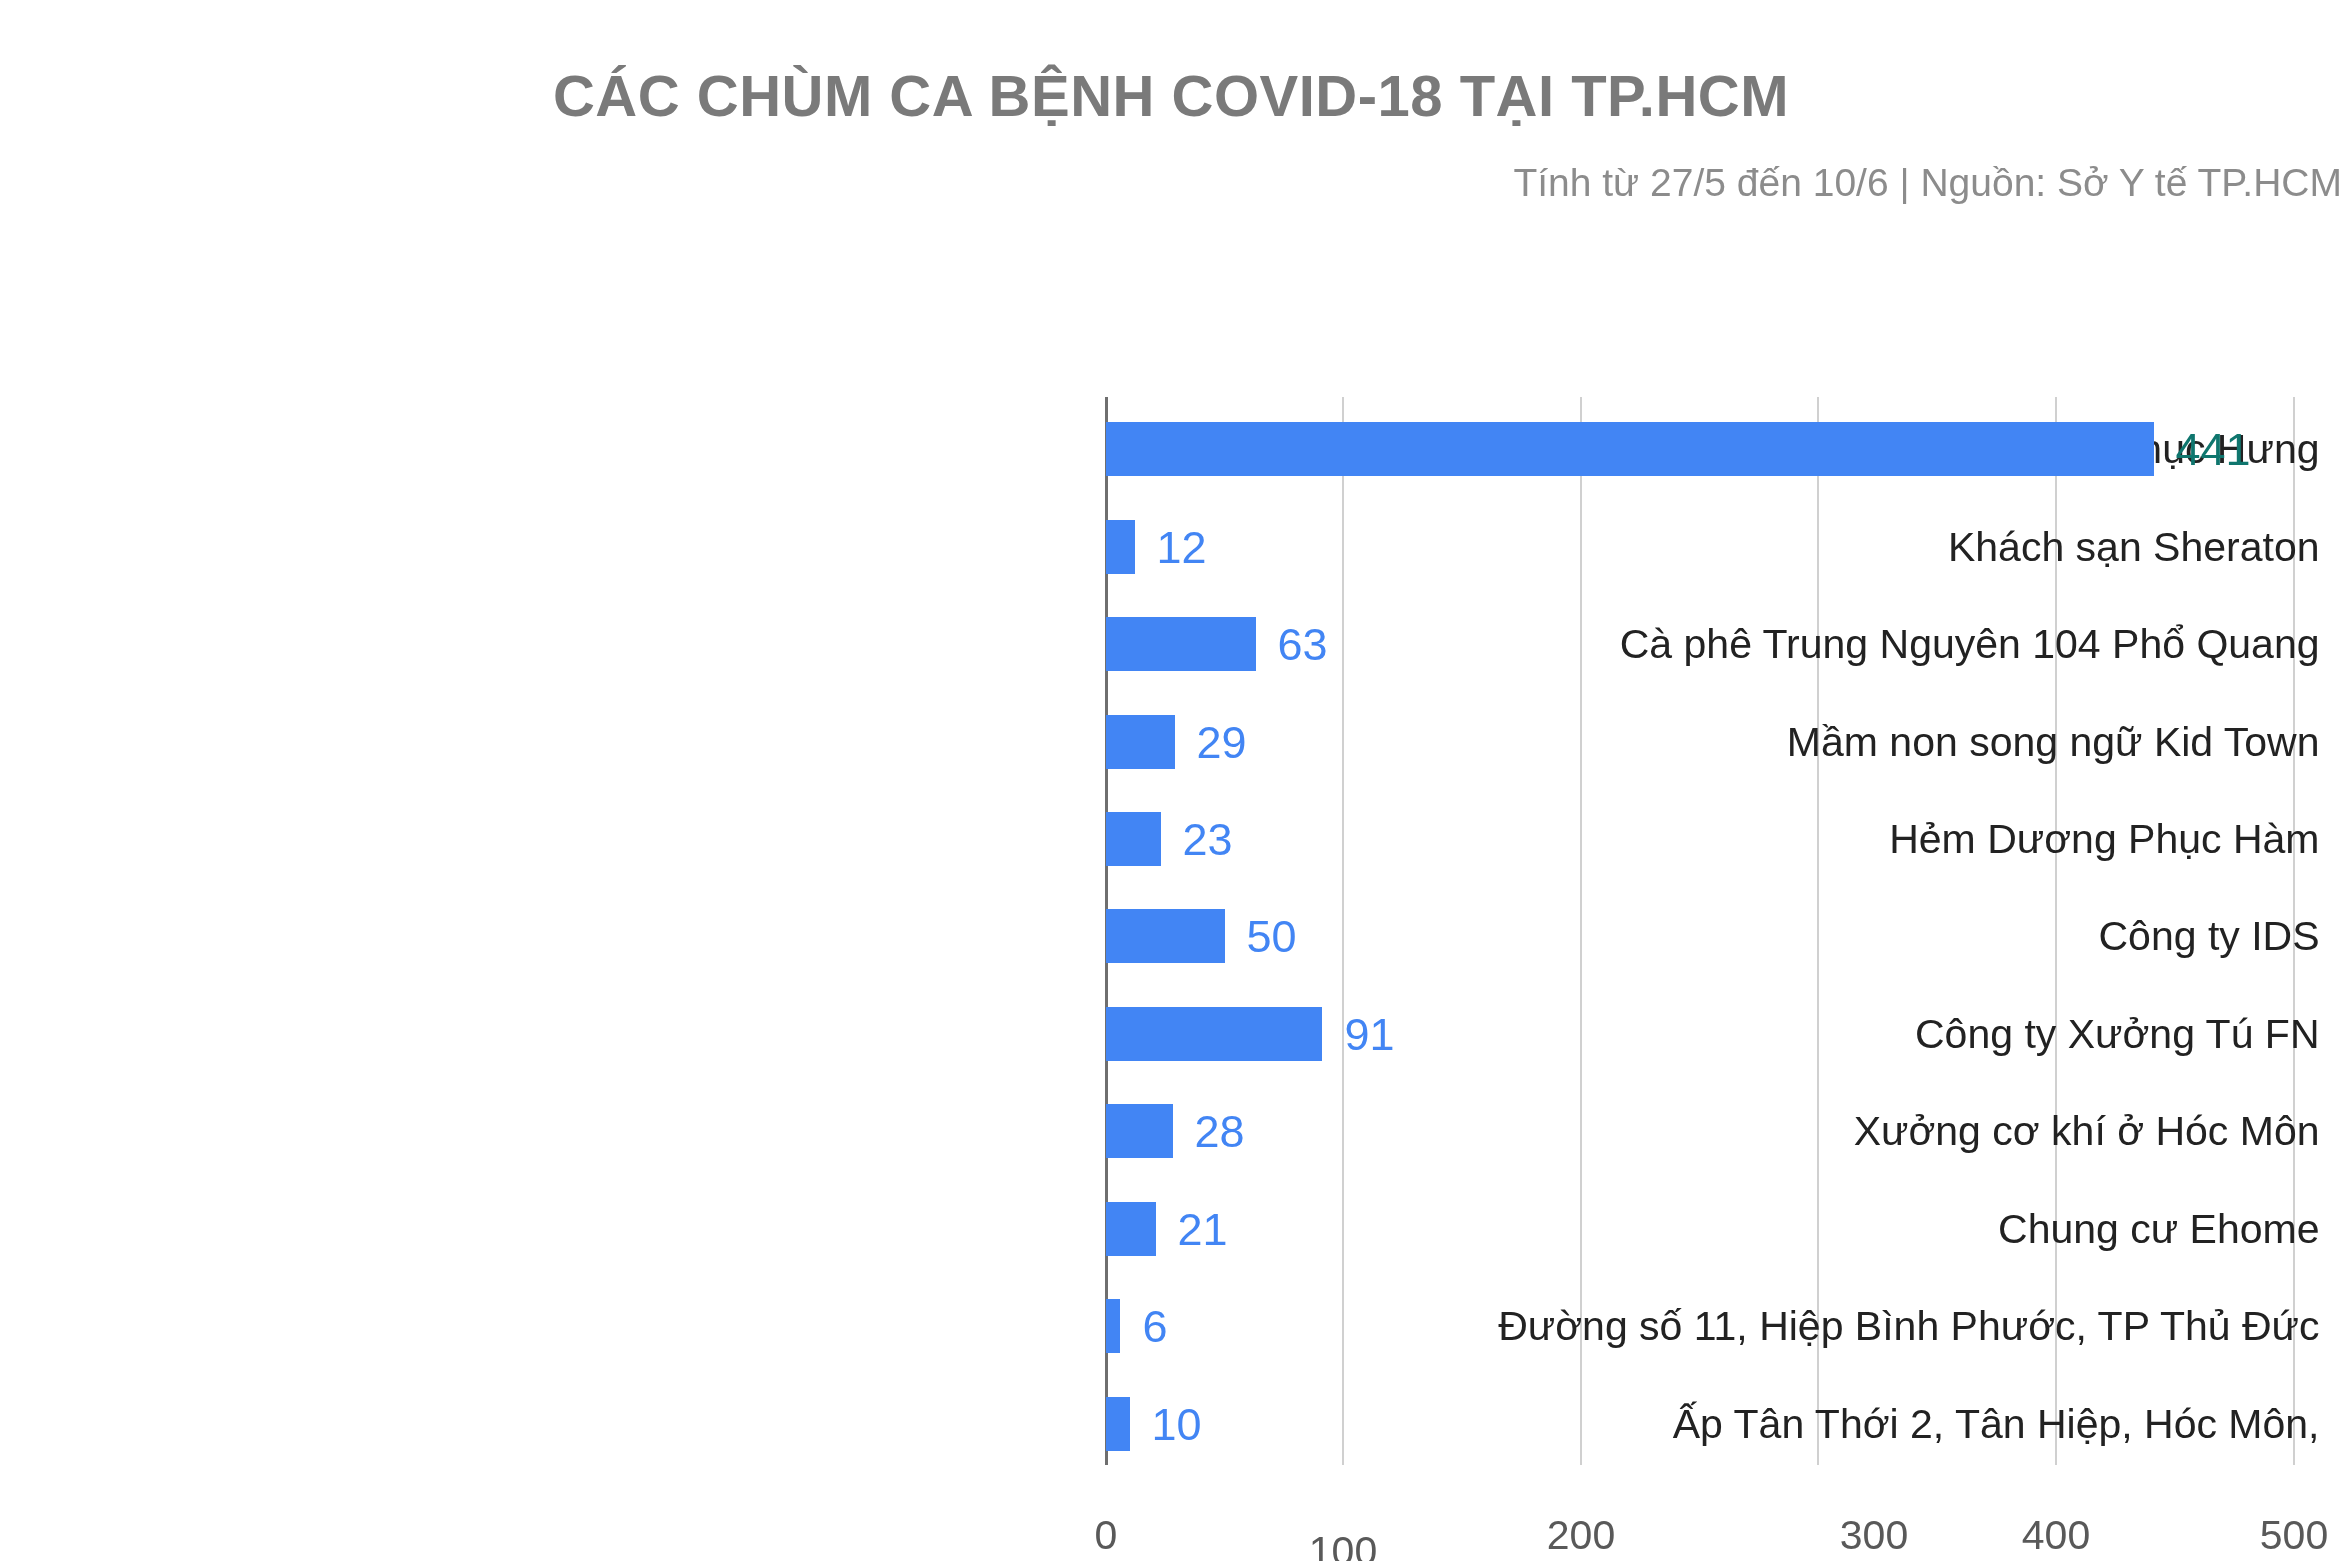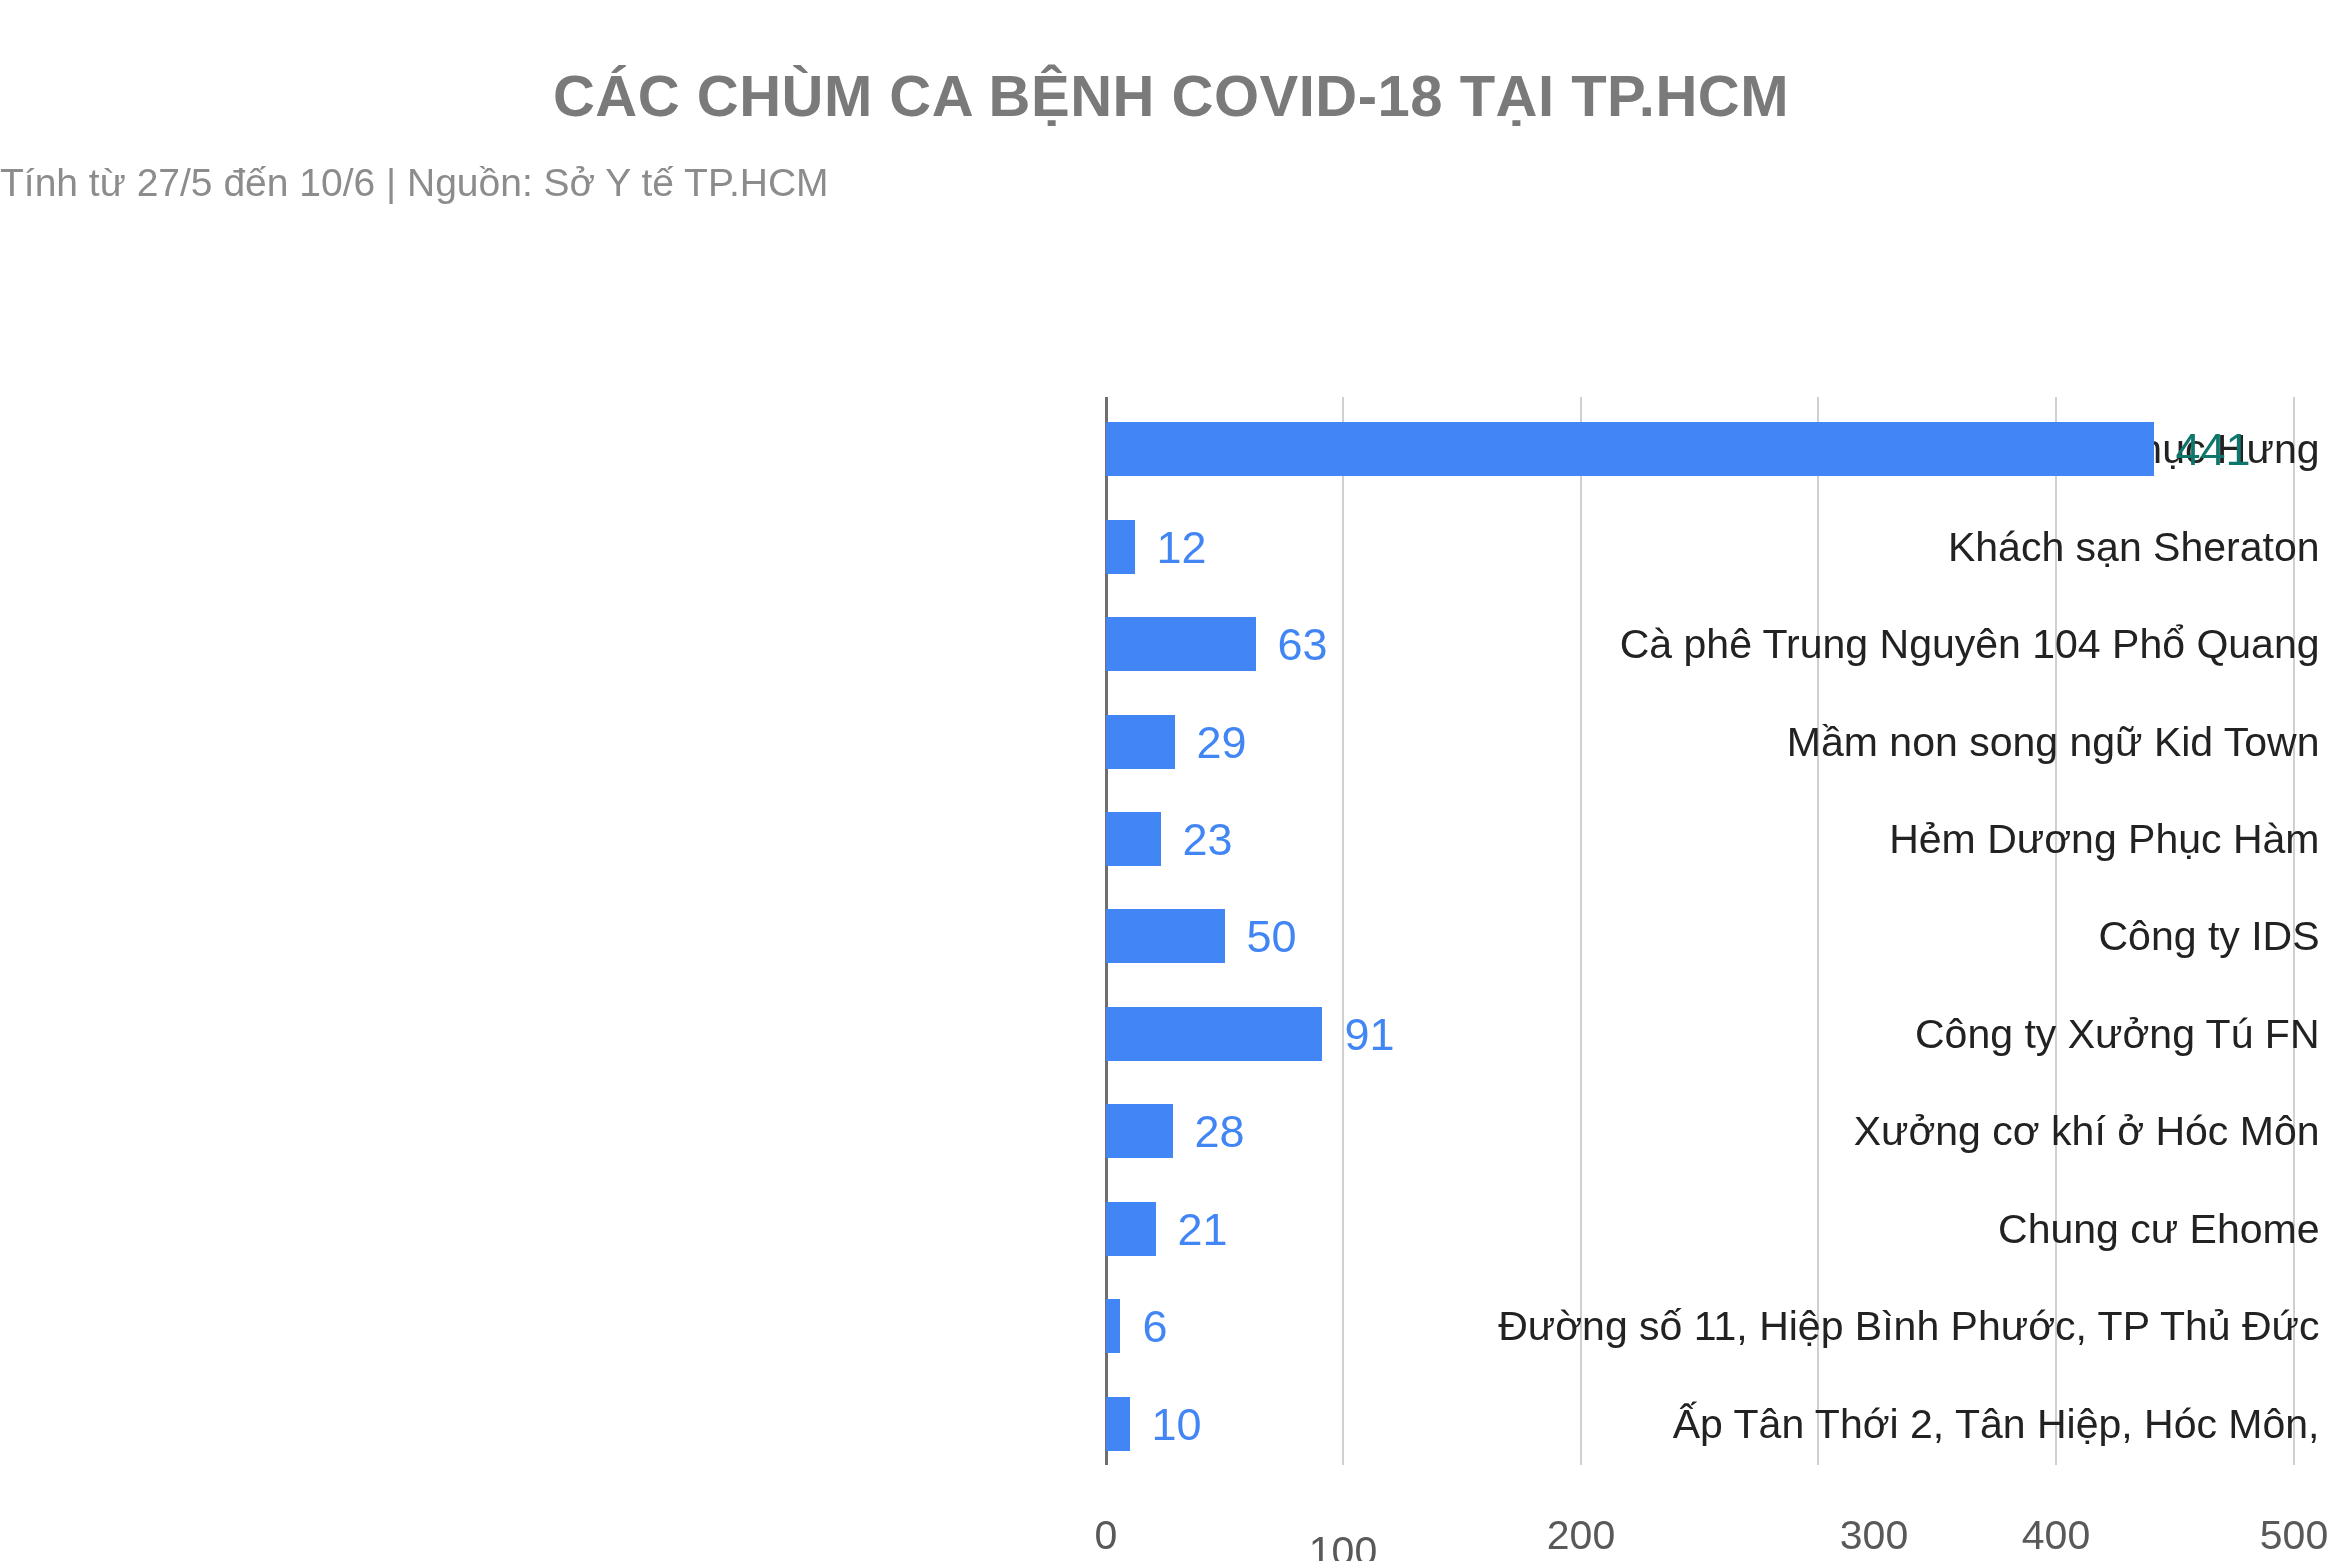--- a/index.html
+++ b/index.html
@@ -22,21 +22,21 @@
   .title {
     text-align: center;
     font-size: 58px;
     font-weight: bold;
     color: #7a7a7a;
     letter-spacing: 0.5px;
     margin-top: 64px;
     line-height: 1.1;
   }
   .subtitle {
-    text-align: left;
+    text-align: right;
     font-size: 39px;
     color: #8c8c8c;
     margin-top: 34px;
     line-height: 1.1;
   }
 
   
   .plot {
     position: absolute;
     left: 0;

